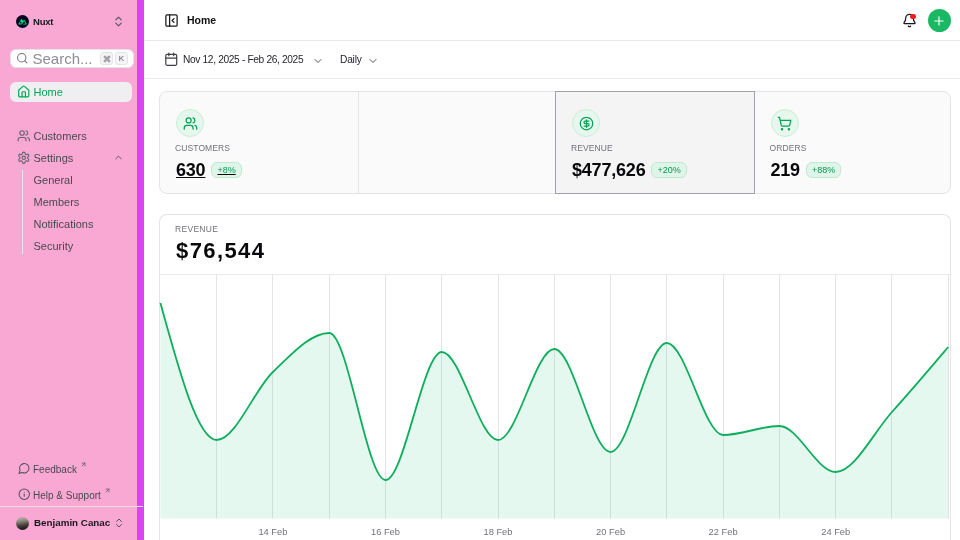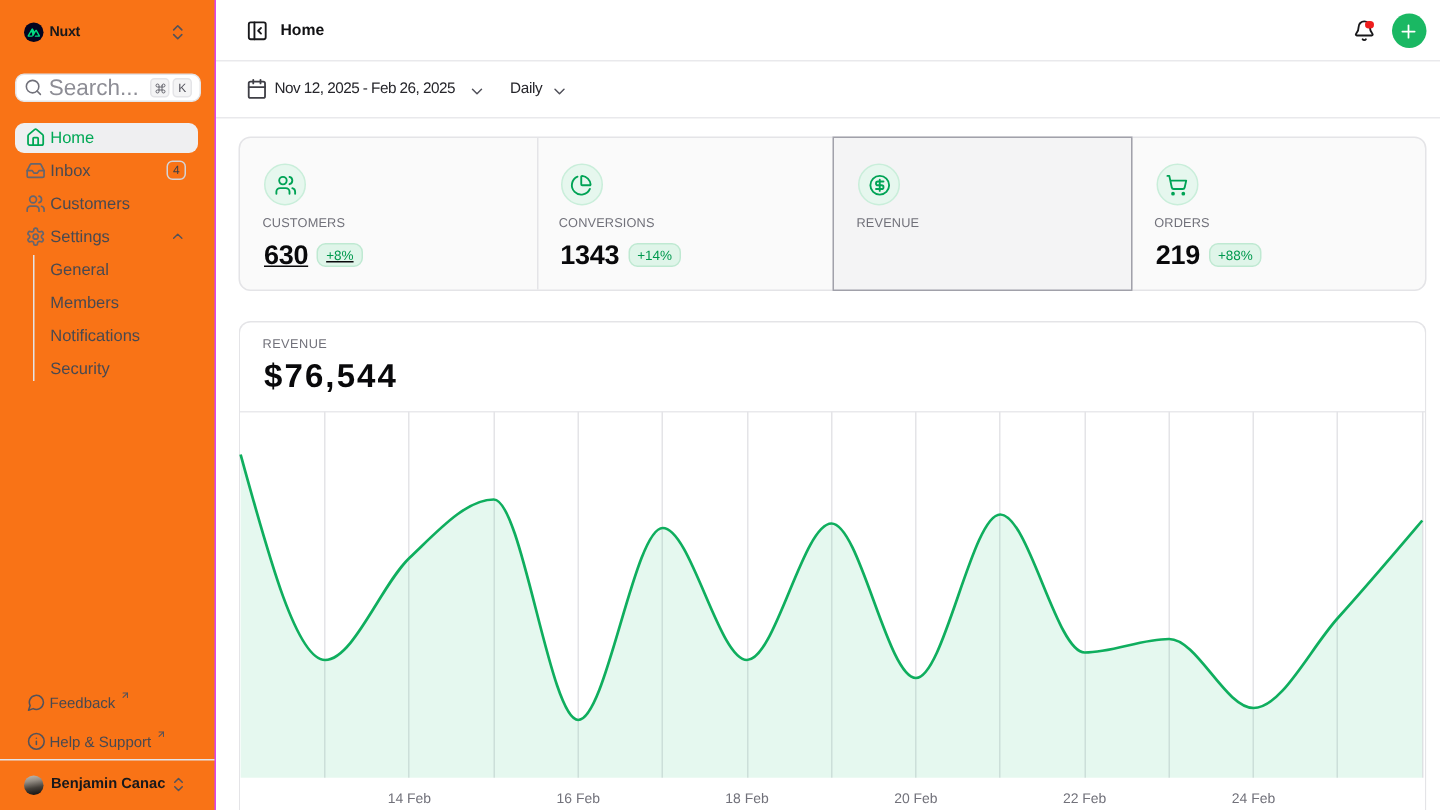--- a/index.html
+++ b/index.html
@@ -2,21 +2,21 @@
 <html><head>
 <meta charset="utf-8">
 <style>
 * { margin:0; padding:0; box-sizing:border-box; }
 html,body { width:960px; height:540px; overflow:hidden; background:#fff;
   font-family:"Liberation Sans", sans-serif; }
 .abs { position:absolute; }
 svg.ic { display:block; }
 
 #sidebar { position:absolute; left:0; top:0; width:144px; height:540px;
-  background:#f97316; border-right:1px solid #d946ef; }
+  background:#f9a8d4; border-right:7px solid #d946ef; }
 .srow { position:absolute; left:10px; width:122px; height:19.5px; display:flex;
   align-items:center; gap:3px; padding:0 5px 0 7px; border-radius:6px;
   color:#494950; font-size:11px; }
 .srow .lbl { flex:1; white-space:nowrap; }
 
 #main { position:absolute; left:144px; top:0; width:816px; height:540px; background:#fff; }
 .hdr-divider { position:absolute; left:0; right:0; height:1px; background:#e9e9ec; }
 
 #stats { position:absolute; left:15px; top:91px; width:792px; height:103px;
   background:#fafafa; border:1px solid #e4e4e7; border-radius:8px; }
@@ -67,28 +67,20 @@
     <span style="font-size:8px; color:#52525b; background:#f4f4f5; border:1px solid #e4e4e7; border-radius:3px; width:13px; height:13px; display:flex; align-items:center; justify-content:center; font-size:8px; font-weight:400;">K</span>
   </div>
 
   <div class="srow" style="top:82px; background:#efeff1; color:#00a855; font-weight:500;">
     <svg class="ic" width="12" height="12" viewBox="0 0 24 24" fill="none" stroke="#00a855" stroke-width="2.1" stroke-linecap="round" stroke-linejoin="round" style="width:13.5px;height:13.5px;">
         <path d="M15 21v-8a1 1 0 0 0-1-1h-4a1 1 0 0 0-1 1v8"></path>
         <path d="M3 10a2 2 0 0 1 .709-1.528l7-6a2 2 0 0 1 2.582 0l7 6A2 2 0 0 1 21 10v9a2 2 0 0 1-2 2H5a2 2 0 0 1-2-2z"></path>
       </svg>
     <span class="lbl">Home</span>
   </div>
-  <div class="srow" style="top:104px;">
-    <svg class="ic" width="12" height="12" viewBox="0 0 24 24" fill="none" stroke="#65656e" stroke-width="2" stroke-linecap="round" stroke-linejoin="round" style="width:13.5px;height:13.5px;">
-        <polyline points="22 12 16 12 14 15 10 15 8 12 2 12"></polyline>
-        <path d="M5.45 5.11 2 12v6a2 2 0 0 0 2 2h16a2 2 0 0 0 2-2v-6l-3.45-6.89A2 2 0 0 0 16.76 4H7.24a2 2 0 0 0-1.79 1.11z"></path>
-      </svg>
-    <span class="lbl">Inbox</span>
-    <span style="font-size:8px; color:#3f3f46; border:1px solid #d4d4d8; border-radius:4px; width:13px; height:13px; display:flex; align-items:center; justify-content:center; margin-right:3px;">4</span>
-  </div>
   <div class="srow" style="top:126px;">
     <svg class="ic" width="12" height="12" viewBox="0 0 24 24" fill="none" stroke="#65656e" stroke-width="2" stroke-linecap="round" stroke-linejoin="round" style="width:13.5px;height:13.5px;">
         <path d="M16 21v-2a4 4 0 0 0-4-4H6a4 4 0 0 0-4 4v2"></path>
         <circle cx="9" cy="7" r="4"></circle>
         <path d="M22 21v-2a4 4 0 0 0-3-3.87"></path>
         <path d="M16 3.13a4 4 0 0 1 0 7.75"></path>
       </svg>
     <span class="lbl">Customers</span>
   </div>
   <div class="srow" style="top:148px;justify-content:center;">
@@ -206,39 +198,30 @@
         <svg class="ic" width="15" height="15" viewBox="0 0 24 24" fill="none" stroke="#00a355" stroke-width="2" stroke-linecap="round" stroke-linejoin="round">
             <path d="M16 21v-2a4 4 0 0 0-4-4H6a4 4 0 0 0-4 4v2"></path>
             <circle cx="9" cy="7" r="4"></circle>
             <path d="M22 21v-2a4 4 0 0 0-3-3.87"></path>
             <path d="M16 3.13a4 4 0 0 1 0 7.75"></path>
           </svg>
       </div>
       <div class="stlabel" style="top:51px;">CUSTOMERS</div>
       <div class="stval" style="top:68px;text-decoration:underline;">630 <span class="badge">+8%</span></div>
     </div>
-    <div class="stat" style="left:197.5px; width:198px;">
-      <div class="sticon">
-        <svg class="ic" width="15" height="15" viewBox="0 0 24 24" fill="none" stroke="#00a355" stroke-width="2" stroke-linecap="round" stroke-linejoin="round">
-            <path d="M21 12c.552 0 1.005-.449.95-.998a10 10 0 0 0-8.953-8.951c-.55-.055-.998.398-.998.95v8a1 1 0 0 0 1 1z"></path>
-            <path d="M21.21 15.89A10 10 0 1 1 8 2.83"></path>
-          </svg>
-      </div>
-      <div class="stlabel" style="top:51px;">CONVERSIONS</div>
-      <div class="stval" style="top:68px;">1343 <span class="badge">+14%</span></div>
-    </div>
     <div class="stat" style="left:395px; top:-1px; width:199.5px; height:103px; background:#f4f4f5; border:1px solid #a1a1aa; padding:1px 0 0 1px;">
       <div class="sticon">
         <svg class="ic" width="15" height="15" viewBox="0 0 24 24" fill="none" stroke="#00a355" stroke-width="2" stroke-linecap="round" stroke-linejoin="round">
             <circle cx="12" cy="12" r="10"></circle>
             <path d="M16 8h-6a2 2 0 1 0 0 4h4a2 2 0 1 1 0 4H8"></path>
             <path d="M12 18V6"></path>
           </svg>
       </div>
       <div class="stlabel" style="top:51px;">REVENUE</div>
+      <div class="stval" style="top:68px;">$477,626 <span class="badge">+20%</span></div>
     </div>
     <div class="stat" style="left:594.5px; width:197.5px;">
       <div class="sticon">
         <svg class="ic" width="15" height="15" viewBox="0 0 24 24" fill="none" stroke="#00a355" stroke-width="2" stroke-linecap="round" stroke-linejoin="round">
             <circle cx="8" cy="21" r="1"></circle>
             <circle cx="19" cy="21" r="1"></circle>
             <path d="M2.05 2.05h2l2.66 12.42a2 2 0 0 0 2 1.58h9.78a2 2 0 0 0 1.95-1.57l1.65-7.43H5.12"></path>
           </svg>
       </div>
       <div class="stlabel" style="top:51px;">ORDERS</div>

